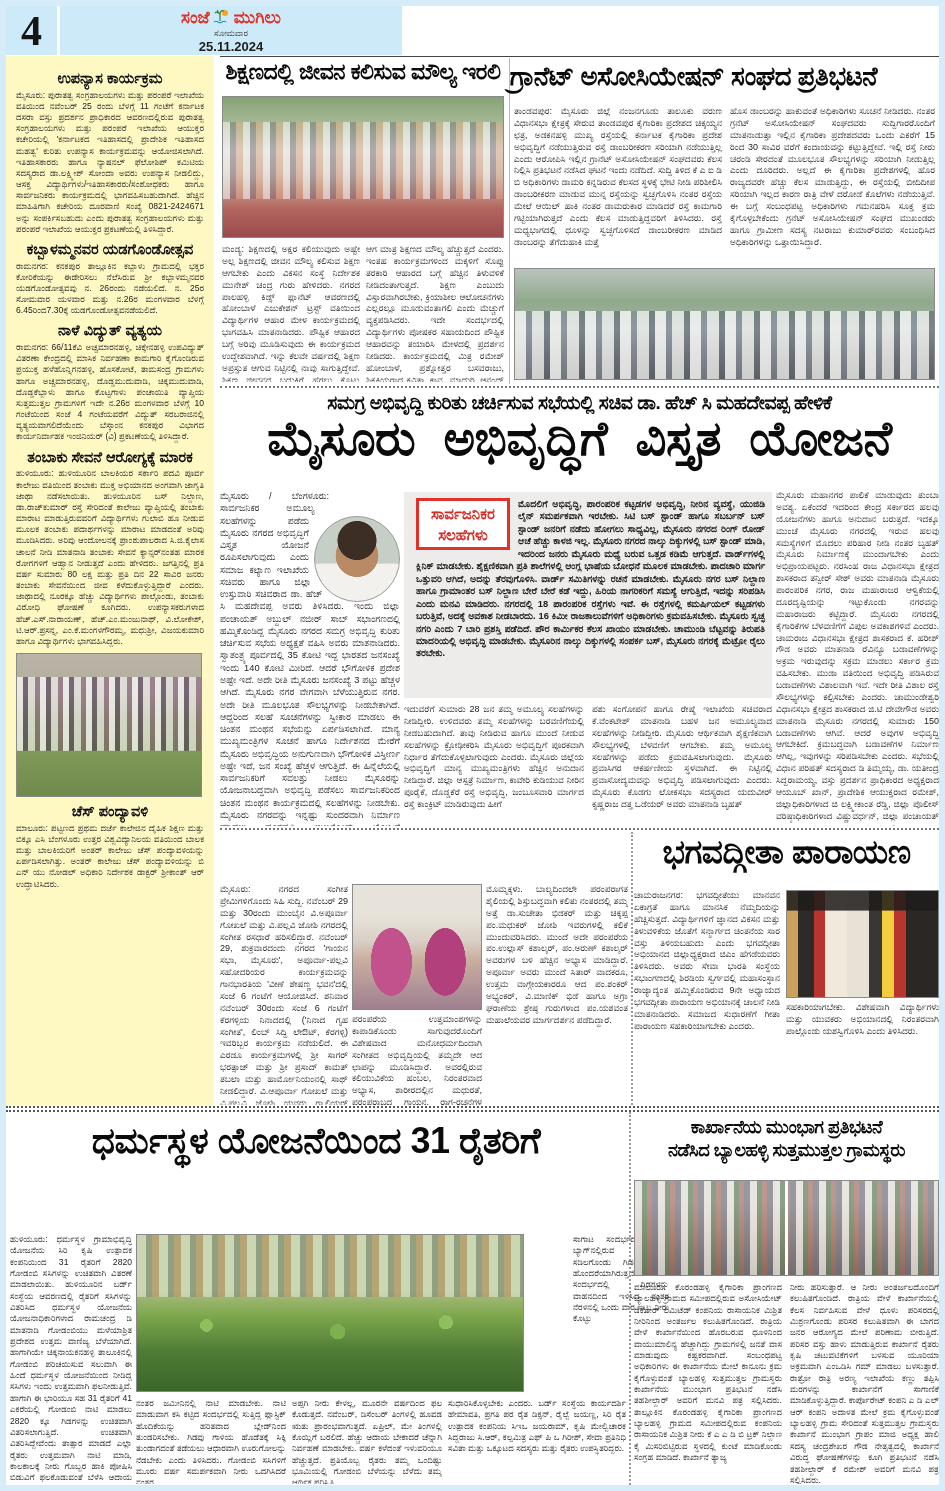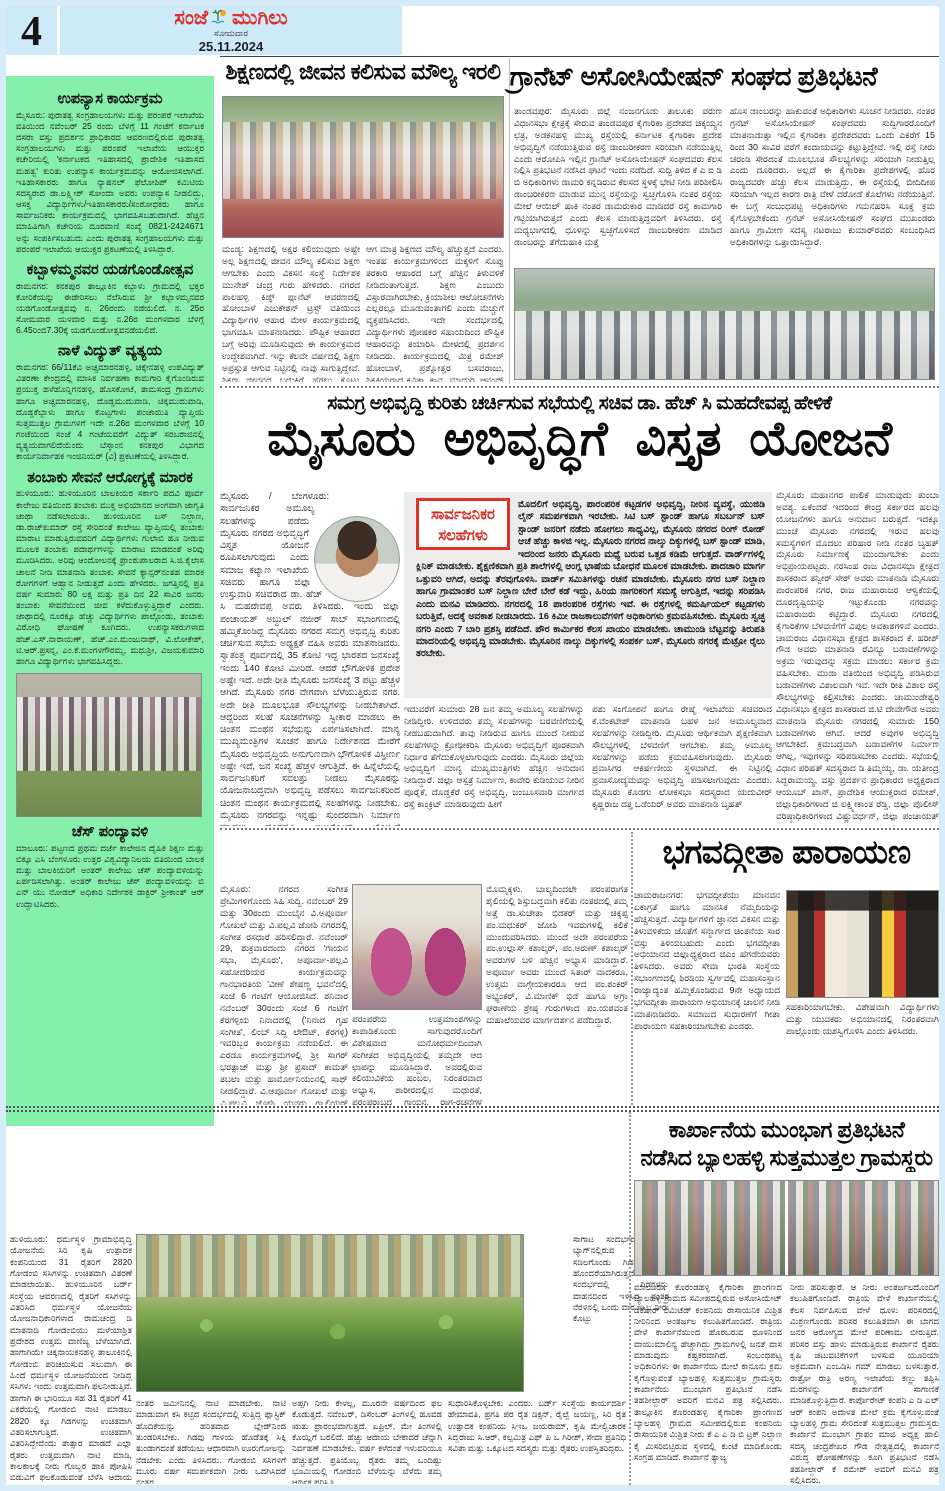--- a/index.html
+++ b/index.html
@@ -17,26 +17,26 @@
   .rule-dot{position:absolute;border-top:2px dotted #777;}
   .rule-bigdot{position:absolute;height:6px;border-top:2px dotted #555;border-bottom:2px dotted #555;}
   .rule-v{position:absolute;border-left:1px solid #bbb;}
   .rule-vdot{position:absolute;border-left:2px dotted #999;}
 
   
   #masthead{left:6px;top:6px;width:396px;height:49px;background:#cdeaf8;display:flex;align-items:stretch;}
   #mast-num{width:54px;font-size:42px;font-weight:bold;color:#151515;display:flex;align-items:center;
             justify-content:center;border-right:3px solid #ffffff;font-family:"Liberation Serif",serif;}
   #mast-center{flex:1;display:flex;flex-direction:column;align-items:center;justify-content:center;}
-  #mast-logo{display:flex;align-items:center;gap:3px;font-size:20px;font-weight:bold;color:#e0312b;line-height:1;}
+  #mast-logo{display:flex;align-items:center;gap:3px;font-size:17px;font-weight:bold;color:#e0312b;line-height:1;}
   #mast-day{font-size:8.5px;color:#333;margin-top:1px;}
   #mast-date{font-size:13px;font-weight:bold;color:#1d1d1d;}
 
   
-  #briefs{left:6px;top:56px;width:208px;height:1050px;background:#86efac;padding:8px 10px;overflow:hidden;margin-top:20px;}
+  #briefs{left:6px;top:56px;width:208px;height:1050px;background:#fef9c3;padding:8px 10px;overflow:hidden;}
   .brief-title{font-size:14.5px;font-weight:bold;text-align:center;color:#0c0c0c;line-height:1.15;margin:6px 0 3px;}
   .brief-body{font-size:8.6px;line-height:1.3;text-align:justify;color:#222;}
   #march-photo{position:relative;width:186px;height:144px;border:1px solid #8a8a8a;margin:6px 0 2px;
     background-image:
       repeating-linear-gradient(90deg, rgba(252,252,252,0.75) 0 6px, rgba(66,44,78,0.55) 6px 11px, rgba(250,250,250,0.6) 11px 18px, rgba(120,60,110,0.4) 18px 23px),
       linear-gradient(180deg,#bab4a6 0%,#b2ad9e 28%,#97a277 45%,#7f9a58 68%,#6f8a4c 100%);
     background-size:100% 52%,100% 100%;background-position:0 34%,0 0;background-repeat:no-repeat;}
 
   
   #edu-photo{background-image:
@@ -167,32 +167,32 @@
   <div class="rule-vdot" style="left:631px;top:832px;height:273px;"></div>
 
   <div class="hl" style="left:634px;top:834px;width:305px;height:48px;font-size:33px;">ಭಗವದ್ಗೀತಾ ಪಾರಾಯಣ</div>
   <div class="col" style="left:634px;top:890px;width:146px;height:215px;">ಚಾಮರಾಜನಗರ: ಭಗವದ್ಗೀತೆಯು ಮಾನವನ ಏಕಾಗ್ರತೆ ಹಾಗೂ ಮಾನಸಿಕ ನೆಮ್ಮದಿಯನ್ನು ಹೆಚ್ಚಿಸುತ್ತದೆ. ವಿದ್ಯಾರ್ಥಿಗಳಿಗೆ ಜ್ಞಾನದ ವಿಕಸನ ಮತ್ತು ತಿಳುವಳಿಕೆಯ ಜೊತೆಗೆ ಸನ್ಮಾರ್ಗದ ಚಿಂತನೆಯ ಸಾರ ವಸ್ತು ತಿಳಿಯಬಹುದು ಎಂದು ಭಗವದ್ಗೀತಾ ಅಭಿಯಾನದ ಜಿಲ್ಲಾಧ್ಯಕ್ಷರಾದ ಜಿಎಂ ಹೆಗಡೆಯವರು ತಿಳಿಸಿದರು. ಅವರು ಸೇವಾ ಭಾರತಿ ಸಂಸ್ಥೆಯ ಸಭಾಂಗಣದಲ್ಲಿ ಶಿರಡಿಯ ಸ್ವರ್ಗವಲ್ಲಿ ಮಹಾಸಂಸ್ಥಾನ ರಾಜ್ಯಾದ್ಯಂತ ಹಮ್ಮಿಕೊಂಡಿರುವ 9ನೇ ಅಧ್ಯಾಯದ ಭಗವದ್ಗೀತಾ ಪಾರಾಯಣ ಅಭಿಯಾನಕ್ಕೆ ಚಾಲನೆ ನೀಡಿ ಮಾತನಾಡಿದರು. ಸಮಾಜದ ಸುಧಾರಣೆಗೆ ಗೀತಾ ಪಾರಾಯಣ ಸಹಕಾರಿಯಾಗಬೇಕು ಎಂದರು.</div>
   <div id="gita-photo" class="photo" style="left:786px;top:890px;width:153px;height:108px;"></div>
   <div class="col" style="left:786px;top:1002px;width:153px;height:103px;">ಸಹಕಾರಿಯಾಗಬೇಕು. ವಿಶೇಷವಾಗಿ ವಿದ್ಯಾರ್ಥಿಗಳು ಮತ್ತು ಯುವಕರು ಅಭಿಯಾನದಲ್ಲಿ ನಿರಂತರವಾಗಿ ಪಾಲ್ಗೊಂಡು ಯಶಸ್ವಿಗೊಳಿಸಿ ಎಂದು ತಿಳಿಸಿದರು.</div>
 
   <div class="rule-bigdot" style="left:6px;top:1106px;width:933px;"></div>
 
   <div class="hl" style="left:6px;top:1118px;width:620px;height:110px;font-size:36px;line-height:1.3;">
-    <br>
+    <span>ಧರ್ಮಸ್ಥಳ ಯೋಜನೆಯಿಂದ 31 ರೈತರಿಗೆ</span><br>
   </div>
   <div class="col small" style="left:10px;top:1234px;width:122px;height:248px;">ಹುಳಿಯೂರು: ಧರ್ಮಸ್ಥಳ ಗ್ರಾಮಾಭಿವೃದ್ಧಿ ಯೋಜನೆಯ ಸಿರಿ ಕೃಷಿ ಉತ್ಪಾದಕ ಕಂಪನಿಯಿಂದ 31 ರೈತರಿಗೆ 2820 ಗೋಡಂಬಿ ಸಸಿಗಳನ್ನು ಉಚಿತವಾಗಿ ವಿತರಣೆ ಮಾಡಲಾಯಿತು. ಹುಳಿಯೂರಿನ ಬರ್ಡ್ ಸಂಸ್ಥೆಯ ಆವರಣದಲ್ಲಿ ರೈತರಿಗೆ ಸಸಿಗಳನ್ನು ವಿತರಿಸಿದ ಧರ್ಮಸ್ಥಳ ಯೋಜನೆಯ ಯೋಜನಾಧಿಕಾರಿಗಳಾದ ರಾಮಚಂದ್ರ ಡಿ ಮಾತನಾಡಿ ಗೋಡಂಬಿಯು ಮಳೆಯಾಶ್ರಿತ ಪ್ರದೇಶದ ಉತ್ತಮ ವಾಣಿಜ್ಯ ಬೆಳೆಯಾಗಿದೆ. ಹಾಗಾಗಿಯೇ ಚಿಕ್ಕನಾಯಕನಹಳ್ಳಿ ತಾಲೂಕಿನಲ್ಲಿ ಗೋಡಂಬಿ ಪರಿಚಯಿಸುವ ಸಲುವಾಗಿ ಈ ಹಿಂದೆ ಧರ್ಮಸ್ಥಳ ಯೋಜನೆಯಿಂದ ನೀಡಿದ್ದ ಸಸಿಗಳು ಇಂದು ಉತ್ತಮವಾಗಿ ಫಲನೀಡುತ್ತಿವೆ. ಹಾಗಾಗಿ ಈ ಭಾರಿಯೂ ಸಹ 31 ರೈತರಿಗೆ 41 ಎಕರೆಯಲ್ಲಿ ಗೋಡಂಬಿ ನಾಟಿ ಮಾಡಲು 2820 ಕ್ಕೂ ಗಿಡಗಳನ್ನು ಉಚಿತವಾಗಿ ವಿತರಿಸಲಾಗುತ್ತಿದೆ. ಉಚಿತವಾಗಿ ವಿತರಿಸಿದ್ದೇವೆಂದು ತಾತ್ಸಾರ ಮಾಡದೆ ಎಲ್ಲಾ ರೈತರು ಉತ್ತಮವಾಗಿ ನಾಟಿ ಮಾಡಿ, ಕಾಲಕಾಲಕ್ಕೆ ನೀರು ಗೊಬ್ಬರ ಹಾಕಿ ಪೋಷಿಸಿ ಬಿಡುವಿಗೆ ಫಲಕೊಡುವಂತೆ ಬೆಳೆಸಿ ಆದಾಯ ಮೂಲವನ್ನಾಗಿ ಮಾಡಿಕೊಳ್ಳುವಂತೆ ಕಿವಿ ಮಾತು ಹೇಳಿದರು.</div>
   <div id="cashew-photo" class="photo" style="left:136px;top:1234px;width:388px;height:158px;"></div>
   <div class="col small" style="left:530px;top:1234px;width:96px;height:158px;margin-left:43px;">ಸಾಗಾಟ ಸಂದರ್ಭದಲ್ಲಿ ಪಾಲಿ ಬ್ಯಾಗ್‌ನಲ್ಲಿರುವ ಮಣ್ಣು ಸಡಿಲಗೊಂಡು ಗಿಡದ ಬೇರಿಗೆ ಹೊಂದರೆಯಾಗಿರುತ್ತದೆ. ಈ ಸಂದರ್ಭದಲ್ಲಿ ಗಿಡಗಳನ್ನು ವಾಹನದಿಂದ ಇಳಿಸಿದ ನಂತರ ನೆರಳಿನಲ್ಲಿ ಒಂದು ವಾರ ಇಟ್ಟು ನೀರು ಕೊಟ್ಟು</div>
   <div class="col small" style="left:136px;top:1398px;width:150px;height:86px;">ನಂತರ ಜಮೀನಿನಲ್ಲಿ ನಾಟಿ ಮಾಡಬೇಕು. ನಾಟಿ ಮಾಡುವಾಗ ಕಸಿ ಕಟ್ಟಿದ ಸಂದರ್ಭದಲ್ಲಿ ಸುತ್ತಿದ್ದ ಪ್ಲಾಸ್ಟಿಕ್ ಹೊದಿಕೆಯನ್ನು ಹರಿತವಾದ ಬ್ಲೇಡ್‌ನಿಂದ ತುಂಡರಿಸಬೇಕು. ಗಿಡವು ಗಾಳಿಯ ಹೊಡೆತಕ್ಕೆ ಸಿಕ್ಕಿ ತುಂಡಾಗದಂತೆ ತಡೆಯಲು ಆಧಾರವಾಗಿ ಊರುಗೋಲನ್ನು ನೆಡಬೇಕು ಎಂದು ತಿಳಿಸಿದರು. ಗೋಡಂಬಿ ಸಸಿಗಳಿಗೆ ಮೂರು ವರ್ಷ ಸಮರ್ಪಕವಾಗಿ ನೀರು ಒದಗಿಸಿದರೆ ನಂತರ</div>
   <div class="col small" style="left:292px;top:1398px;width:150px;height:86px;">ಅಪ್ಪಗಿ ನೀರು ಕೇಳಲ್ಲ, ಮೂರನೇ ವರ್ಷದಿಂದ ಫಲ ಕೊಡುತ್ತದೆ. ನವೆಂಬರ್, ಡಿಸೆಂಬರ್ ತಿಂಗಳಲ್ಲಿ ಹೂವಡ ಋತು ಪ್ರಾರಂಭವಾಗುತ್ತದೆ. ಏಪ್ರಿಲ್, ಮೇ ತಿಂಗಳಲ್ಲಿ ಕೊಯ್ಲಿಗೆ ಬರಲಿದೆ. ಹೆಚ್ಚು ಆದಾಯ ಬೇಕಾದರೆ ಚೆನ್ನಾಗಿ ನಿರ್ವಹಣೆ ಮಾಡಬೇಕು. ವರ್ಷ ಕಳೆದಂತೆ ಇಳುವರಿಯೂ ಹೆಚ್ಚುತ್ತದೆ. ಪ್ರತಿಯೊಬ್ಬ ರೈತರು ತಮ್ಮ ಒಂದಿಷ್ಟು ಭೂಮಿಯಲ್ಲಿ ಗೋಡಂಬಿ ಬೆಳೆಯನ್ನು ಬೆಳೆದು ತಮ್ಮ ಆರ್ಥಿಕ ಪರಿಸ್ಥಿತಿ</div>
   <div class="col small" style="left:448px;top:1398px;width:178px;height:86px;">ಸುಧಾರಿಸಿಕೊಳ್ಳಬೇಕು ಎಂದರು. ಬರ್ಡ್ ಸಂಸ್ಥೆಯ ಕಾರ್ಯದರ್ಶಿ ಹೇಮಾವತಿ, ಪ್ರಗತಿ ಪರ ರೈತ ಡಿಕ್ಸನ್, ರೈಲ್ವೆ ಜಯಣ್ಣ, ಸಿರಿ ರೈತ ಉತ್ಪಾದಕ ಕಂಪನಿಯ ಸಿಇಒ ಜಯರಾಮ್, ಕೃಷಿ ಮೇಲ್ವಿಚಾರಕ ಸಿದ್ದರಾಜು ಸಿ.ಆರ್, ಕಲ್ಪಮಿತ್ರ ಎಫ್ ಪಿ ಒ ಗಿರೀಶ್, ಸೇವಾ ಪ್ರತಿನಿಧಿ ಸವಿತಾ ಮತ್ತು ಒಕ್ಕೂಟದ ಸದಸ್ಯರು ಮತ್ತು ರೈತರು ಉಪಸ್ಥಿತರಿದ್ದರು.</div>
 
   <div class="rule-vdot" style="left:629px;top:1112px;height:373px;"></div>
 
-  <div class="hl" style="left:634px;top:1116px;width:305px;height:56px;font-size:22px;line-height:1.25;">
+  <div class="hl" style="left:634px;top:1116px;width:305px;height:56px;font-size:18px;line-height:1.25;">
     <span>ಕಾರ್ಖಾನೆಯ ಮುಂಭಾಗ ಪ್ರತಿಭಟನೆ</span><br>
     <span>ನಡೆಸಿದ ಬ್ಯಾಲಹಳ್ಳಿ ಸುತ್ತಮುತ್ತಲ ಗ್ರಾಮಸ್ಥರು</span>
   </div>
   <div id="protest-photo" class="photo" style="left:634px;top:1180px;width:305px;height:96px;"></div>
   <div class="col small" style="left:634px;top:1282px;width:148px;height:202px;">ಮಾಲೂರು: ಕೊರಂಡಹಳ್ಳಿ ಕೈಗಾರಿಕಾ ಪ್ರಾಂಗಣದ ಬ್ಯಾಲಹಳ್ಳಿ ಗ್ರಾಮದ ಸಮೀಪದಲ್ಲಿರುವ ಅಸೋಸಿಯೇಟ್ ಡೆಕೋರ್ ಲಿಮಿಟೆಡ್ ಕಂಪನಿಯ ರಾಸಾಯನಿಕ ಮಿಶ್ರಿತ ನೀರಿನಿಂದ ಅಂತರ್ಜಲ ಕಲುಷಿತಗೊಂಡಿದೆ. ರಾತ್ರಿಯ ವೇಳೆ ಕಾರ್ಖಾನೆಯಿಂದ ಹೊರಬರುವ ಧೂಳಿನಿಂದ ವಾಯುಮಾಲಿನ್ಯ ಹೆಚ್ಚಾಗಿದ್ದು ಗ್ರಾಮಗಳಲ್ಲಿ ಜನತೆ ವಾಸ ಮಾಡುವುದು ಕಷ್ಟಕರವಾಗಿದೆ. ಸಂಬಂಧಪಟ್ಟ ಅಧಿಕಾರಿಗಳು ಈ ಕಾರ್ಖಾನೆಯ ಮೇಲೆ ಕಾನೂನು ಕ್ರಮ ಕೈಗೊಳ್ಳುವಂತೆ ಬ್ಯಾಲಹಳ್ಳಿ ಸುತ್ತಮುತ್ತಲ ಗ್ರಾಮಸ್ಥರು ಕಾರ್ಖಾನೆಯ ಮುಂಭಾಗ ಪ್ರತಿಭಟನೆ ನಡೆಸಿ ತಹಶೀಲ್ದಾರ್ ಅವರಿಗೆ ಮನವಿ ಪತ್ರ ಸಲ್ಲಿಸಿದರು. ತಾಲ್ಲೂಕಿನ ಕೊರಂಡಹಳ್ಳಿ ಕೈಗಾರಿಕಾ ಪ್ರಾಂಗಣದ ಬ್ಯಾಲಹಳ್ಳಿ ಗ್ರಾಮದ ಸಮೀಪದಲ್ಲಿರುವ ಕಂಪನಿಯ ರಾಸಾಯನಿಕ ಮಿಶ್ರಿತ ನೀರು ಕೆ ಎ ಎ ಡಿ ಬಿ ಟ್ರಕ್ ನಿಲ್ದಾಣ ಕೈ ಮಿಸರಿಬಿಟ್ಟಿರುವ ಸ್ಥಳದಲ್ಲಿ ಕುಂಟೆ ಮಾಡಿಕೊಂಡು ಸಂಗ್ರಹ ಮಾಡಿದೆ. ಕಾರ್ಖಾನೆ ತ್ಯಾಜ್ಯ</div>
   <div class="col small" style="left:790px;top:1282px;width:149px;height:202px;">ನೀರು ಹರಿಸುತ್ತಾರೆ. ಆ ನೀರು ಅಂತರ್ಜಲದೊಂದಿಗೆ ಕಲುಷಿತಗೊಂಡಿದೆ. ರಾತ್ರಿಯ ವೇಳೆ ಕಾರ್ಖಾನೆಯಲ್ಲಿ ಕೆಲಸ ನಿರ್ವಹಿಸುವ ವೇಳೆ ಧೂಳು ಪರಿಸರದಲ್ಲಿ ಮಿಶ್ರಣಗೊಂಡು ಪರಿಸರ ಕಲುಷಿತವಾಗಿ ಈ ಬಾಗದ ಜನರ ಆರೋಗ್ಯದ ಮೇಲೆ ಪರಿಣಾಮ ಬೀರುತ್ತಿದೆ. ಪರಿಸರ ವಸ್ತು ಹಾಳು ಮಾಡುತ್ತಿರುವ ಕಾರ್ಖಾನೆ ರೈತರು ಕೃಷಿ ಚಟುವಟಿಕೆಗಳಿಗೆ ಬಳಸುವ ಯೂರಿಯಾ ಅಕ್ರಮವಾಗಿ ಎಂಒಡಿಸಿ ಗಮ್ ಮಾಡಲು ಬಳಸುತ್ತಾರೆ. ರಾತ್ರೋ ರಾತ್ರಿ ಅರಣ್ಯ ಇಲಾಖೆಯ ಕಣ್ಣು ತಪ್ಪಿಸಿ ಮರಗಳನ್ನು ಕಾರ್ಖಾನೆಗೆ ಸಾಗಾಣಿಕೆ ಮಾಡಿಕೊಳ್ಳುತ್ತಿದ್ದಾರೆ. ಕಾರ್ಪೊರೇಟ್ ಕಂಪನಿ ಎ ಡಿ ಎಲ್ ಆರ್ ಕಂಪನಿ ಅದಾಳತ ಮೇಲೆ ಕ್ರಮ ಕೈಗೊಳ್ಳುವಂತೆ ಬ್ಯಾಲಹಳ್ಳಿ ಗ್ರಾಮ ಸೇರಿದಂತೆ ಸುತ್ತಮುತ್ತಲ ಗ್ರಾಮಸ್ಥರು ಕಾರ್ಖಾನೆ ಮುಂಭಾಗ ಗ್ರಾಪಂ ಮಾಜಿ ಅಧ್ಯಕ್ಷ ಹಾಲಿ ಸದಸ್ಯ ಚಂದ್ರಶೇಖರ ಗೌಡ ನೇತೃತ್ವದಲ್ಲಿ ಕಾರ್ಖಾನೆ ವಿರುದ್ಧ ಘೋಷಣೆಗಳನ್ನು ಕೂಗಿ ಪ್ರತಿಭಟನೆ ನಡೆಸಿ ತಹಶೀಲ್ದಾರ್ ಕೆ ರಮೇಶ್ ಅವರಿಗೆ ಮನವಿ ಪತ್ರ ಸಲ್ಲಿಸಿದರು.</div>
 
 </div>
 
 </body></html>

